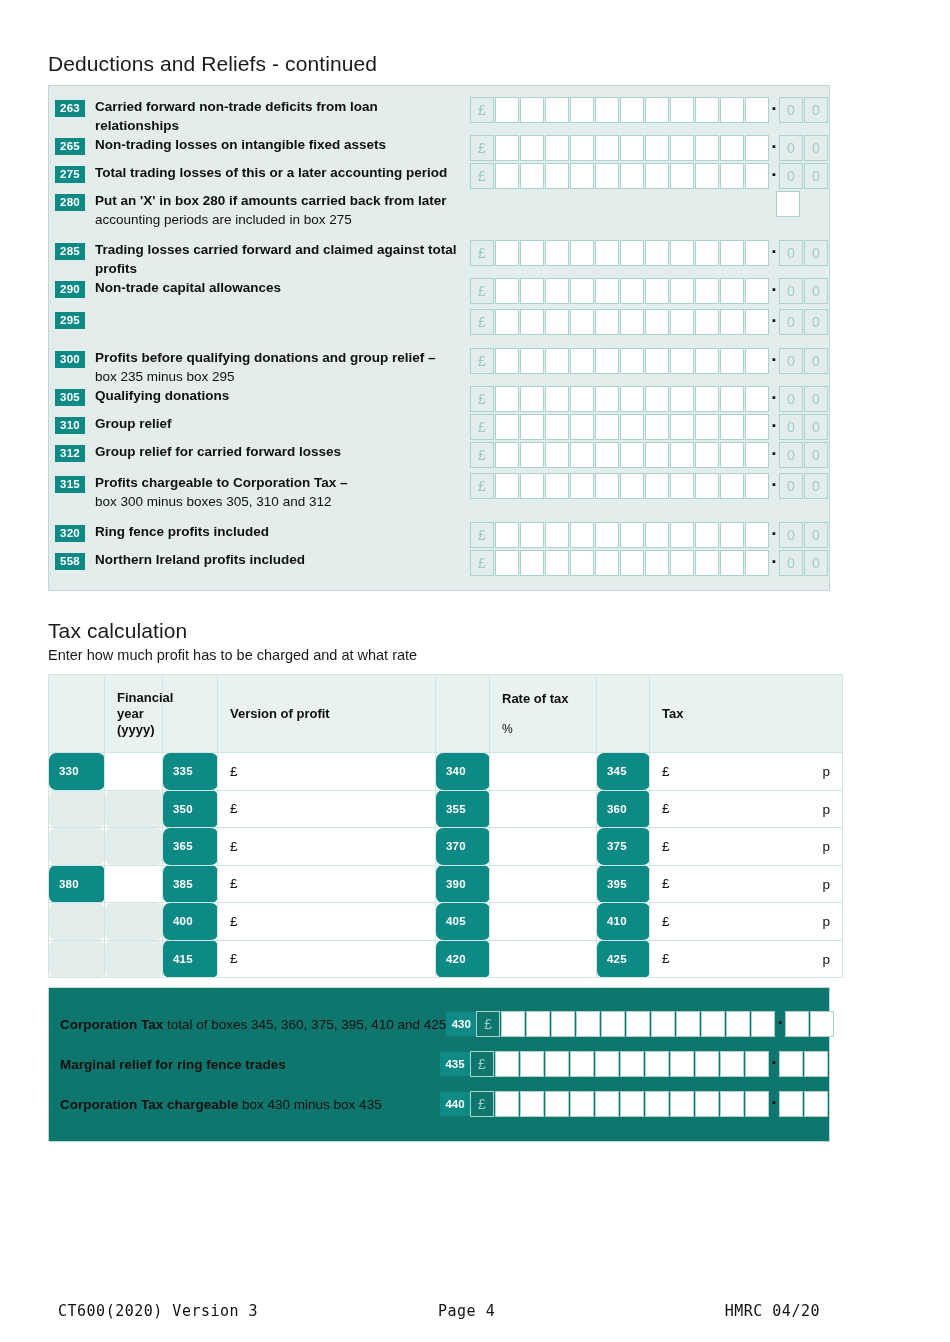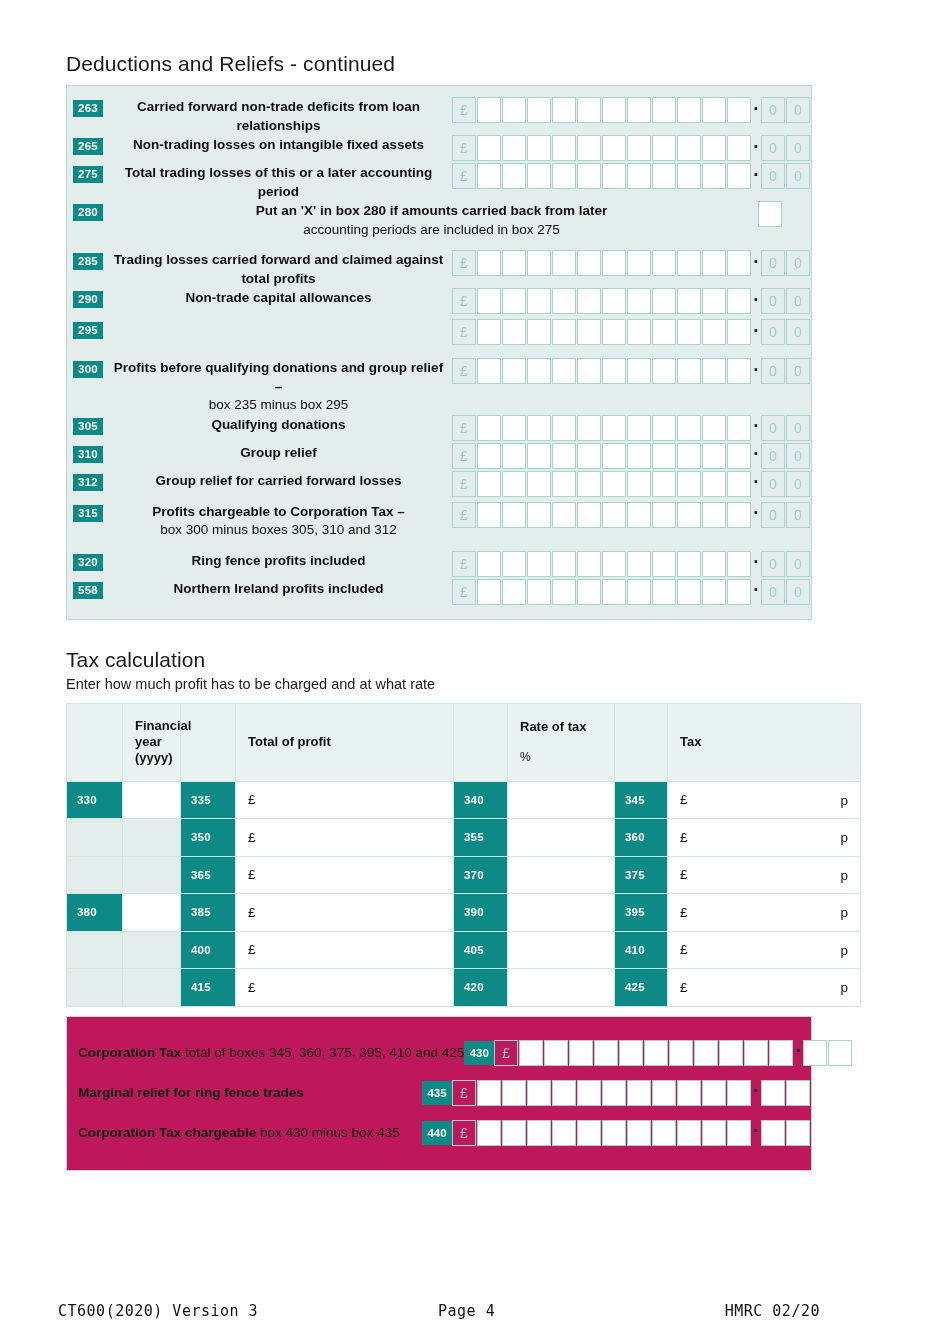--- a/index.html
+++ b/index.html
@@ -10,21 +10,21 @@
     background: #ffffff;
     font-family: "Liberation Sans", sans-serif;
     color: #1a1a1a;
     -webkit-font-smoothing: antialiased;
   }
 
   .page {
     position: relative;
     width: 878px;
     height: 1342px;
-    padding: 0 66px;
+    padding: 0 48px;
   }
 
   
   .section-title {
     font-size: 21px;
     font-weight: 400;
     letter-spacing: 0.1px;
     color: #1a1a1a;
     padding-top: 52px;
     padding-bottom: 9px;
@@ -73,21 +73,20 @@
 
   .label {
     flex: 1 1 auto;
     padding-left: 10px;
     padding-right: 8px;
     font-size: 13.5px;
     font-weight: 700;
     line-height: 18.5px;
     color: #101010;
     padding-top: 1px;
-    text-align: center;
   }
   .label .sub {
     display: block;
     font-weight: 400;
     font-size: 13.5px;
     line-height: 18.5px;
   }
 
   
   .money {
@@ -168,21 +167,21 @@
   .taxtable thead th.narrow { padding: 0; }
 
   .th-rate { position: relative; line-height: 16px; }
   .th-rate .pct {
     display: block;
     font-weight: 400;
     font-size: 12px;
     padding-top: 14px;
   }
 
-  .taxtable tbody td { height: 37.5px; }
+  .taxtable tbody td { height: 37.5px; border-radius: 7px; }
 
   td.idcell {
     background: #0d8a85;
     color: #fff;
     font-size: 11.5px;
     font-weight: 700;
     text-align: left;
     padding-left: 10px;
     letter-spacing: 0.2px;
   }
@@ -201,21 +200,21 @@
   col.c-id2  { width: 55px; }
   col.c-amt  { width: 218px; }
   col.c-id3  { width: 54px; }
   col.c-rate { width: 107px; }
   col.c-id4  { width: 53px; }
   col.c-tax  { width: 193px; }
 
   
   .summary {
     margin-top: 9px;
-    background: #be185d;
+    background: #0f766e;
     border: 1px solid #bcd9d6;
     padding: 16px 0 17px 0;
   }
   .sumrow {
     display: flex;
     align-items: center;
     min-height: 40px;
     padding-left: 11px;
   }
   .sumlabel {
@@ -578,21 +577,21 @@
         <col class="c-tax">
     </colgroup>
     <thead>
       <tr>
         <th class="narrow"></th>
         <th>
           <span>Financial</span><br>
           <span>year (yyyy)</span>
         </th>
         <th class="narrow"></th>
-        <th>Total of profit</th>
+        <th>Version of profit</th>
         <th class="narrow"></th>
         <th class="th-rate">
           <span>Rate of tax</span>
           <span class="pct">%</span>
         </th>
         <th class="narrow"></th>
         <th>Tax</th>
       </tr>
     </thead>
     <tbody id="tax-rows">
@@ -723,16 +722,16 @@
             <div class="cell blank"></div>
             <div class="cell blank"></div>
           </div>
         </div>
       </div>
   </div>
 
   <div class="footer">
     <div class="f-left">CT600(2020) Version 3</div>
     <div class="f-mid">Page 4</div>
-    <div class="f-right">HMRC 02/20</div>
+    <div class="f-right">HMRC 04/20</div>
   </div>
 
 </div>
 
 </body></html>

